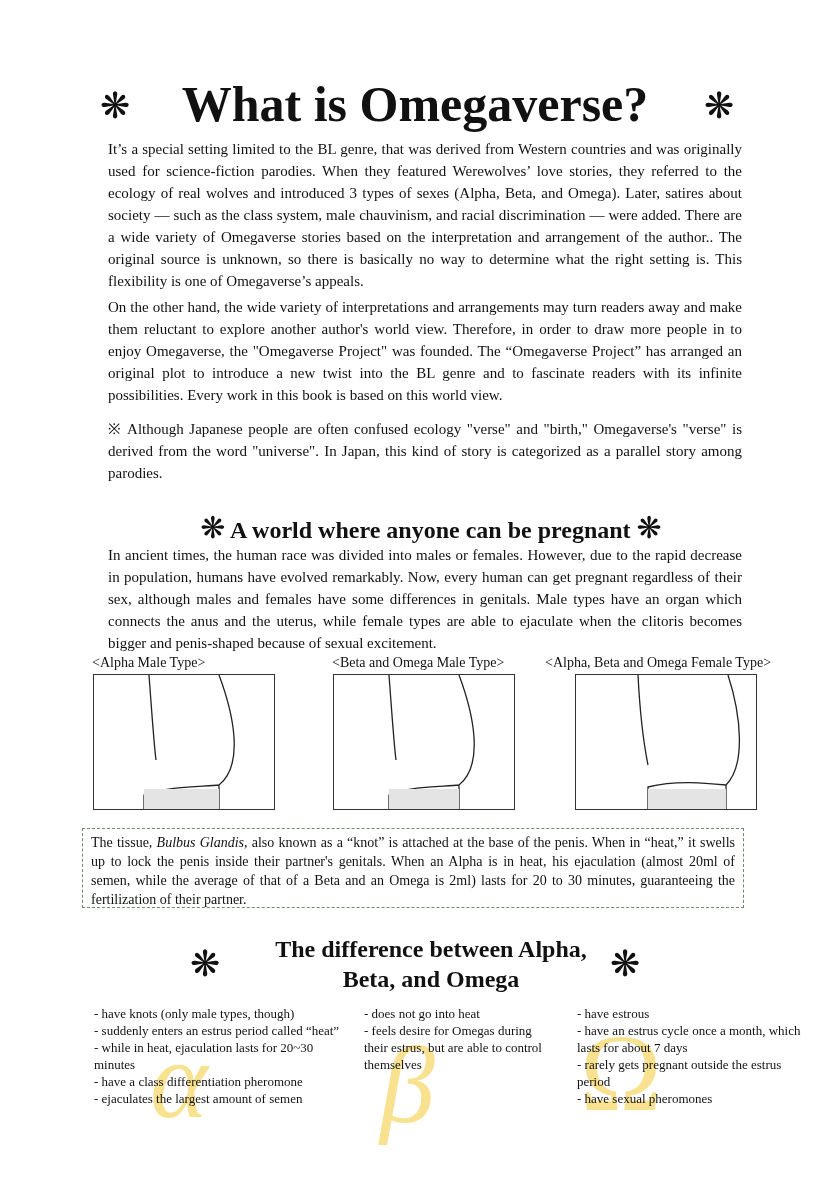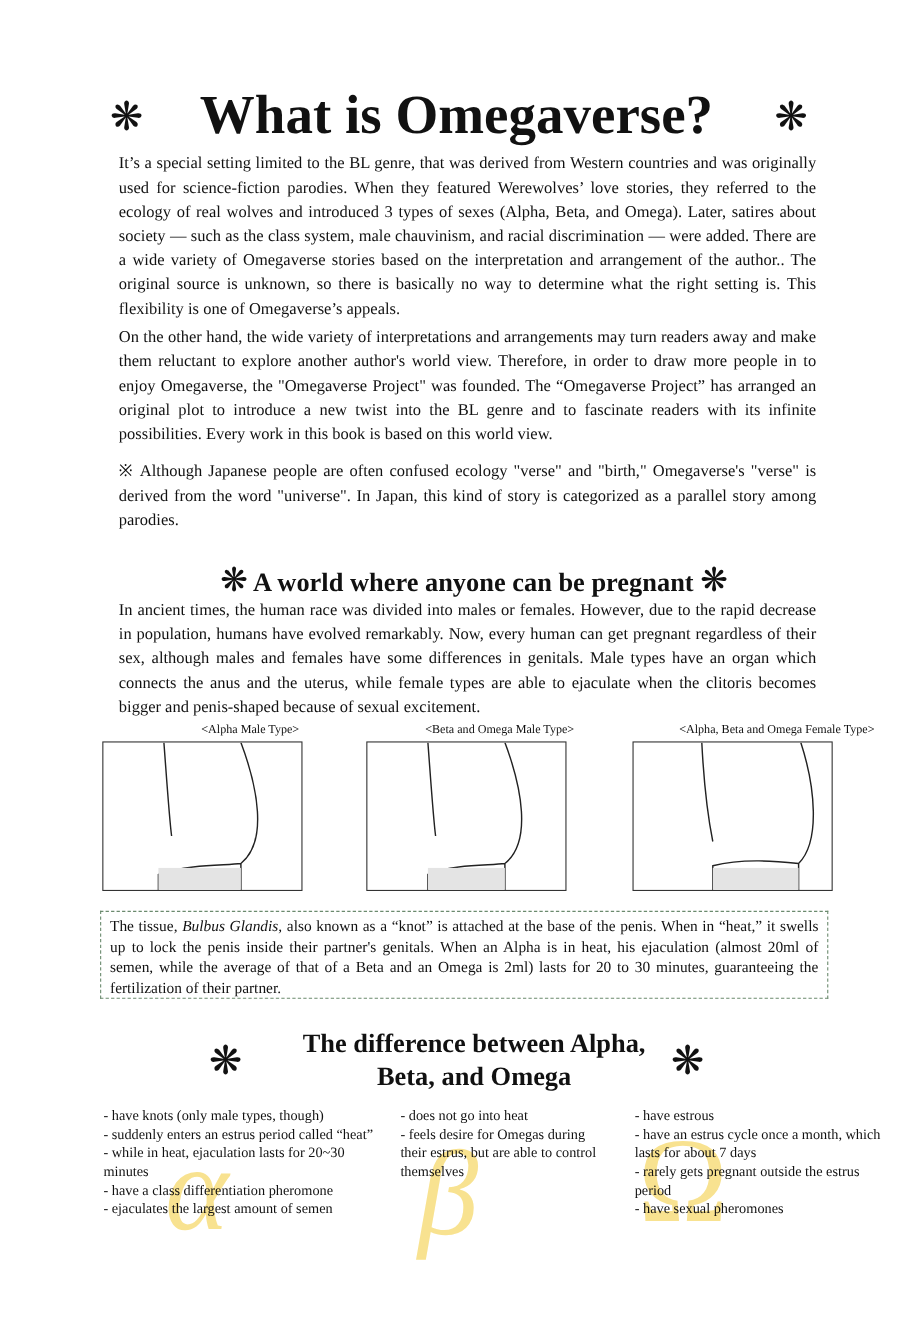--- a/index.html
+++ b/index.html
@@ -5,23 +5,23 @@
   html, body { margin:0; padding:0; background:#ffffff; }
   body { width:830px; height:1200px; position:relative; overflow:hidden;
          font-family:"Liberation Serif", serif; color:#111; }
   .abs { position:absolute; }
   .title { left:0; width:830px; top:78px; text-align:center; font-weight:bold;
            font-size:50px; line-height:52px; }
   .star { font-weight:normal; font-size:36px; line-height:40px; }
   .p { left:108px; width:634px; font-size:15px; line-height:22px;
        text-align:justify; }
   .h2 { left:16px; width:830px; text-align:center; font-weight:bold; font-size:24px; line-height:30px; }
-  .cap { font-size:11px; line-height:18px; text-align:right;font-family:Liberation Serif, serif; }
+  .cap { font-size:14px; line-height:18px; text-align:left;font-family:Liberation Serif, serif; }
   .panel { border:1.5px solid #333; background:#fff; overflow:hidden; }
-  .dash { left:91px; top:828px; width:662px; height:80px; border:1.5px dashed #6b8a6e;
+  .dash { left:82px; top:828px; width:662px; height:80px; border:1.5px dashed #6b8a6e;
           box-sizing:border-box; padding:4px 8px; font-size:14px; line-height:19px; text-align:justify; }
   .col { font-size:13px; line-height:17px; }
   .greek { font-size:110px; color:#f6d96b; opacity:0.75; font-style:italic; line-height:1; }
   .greek.u { font-style:normal; }
 </style>
 </head>
 <body>
 
 <div class="abs star" style="left:100px;top:86px">❋</div>
 <div class="abs title">What is Omegaverse?</div>

